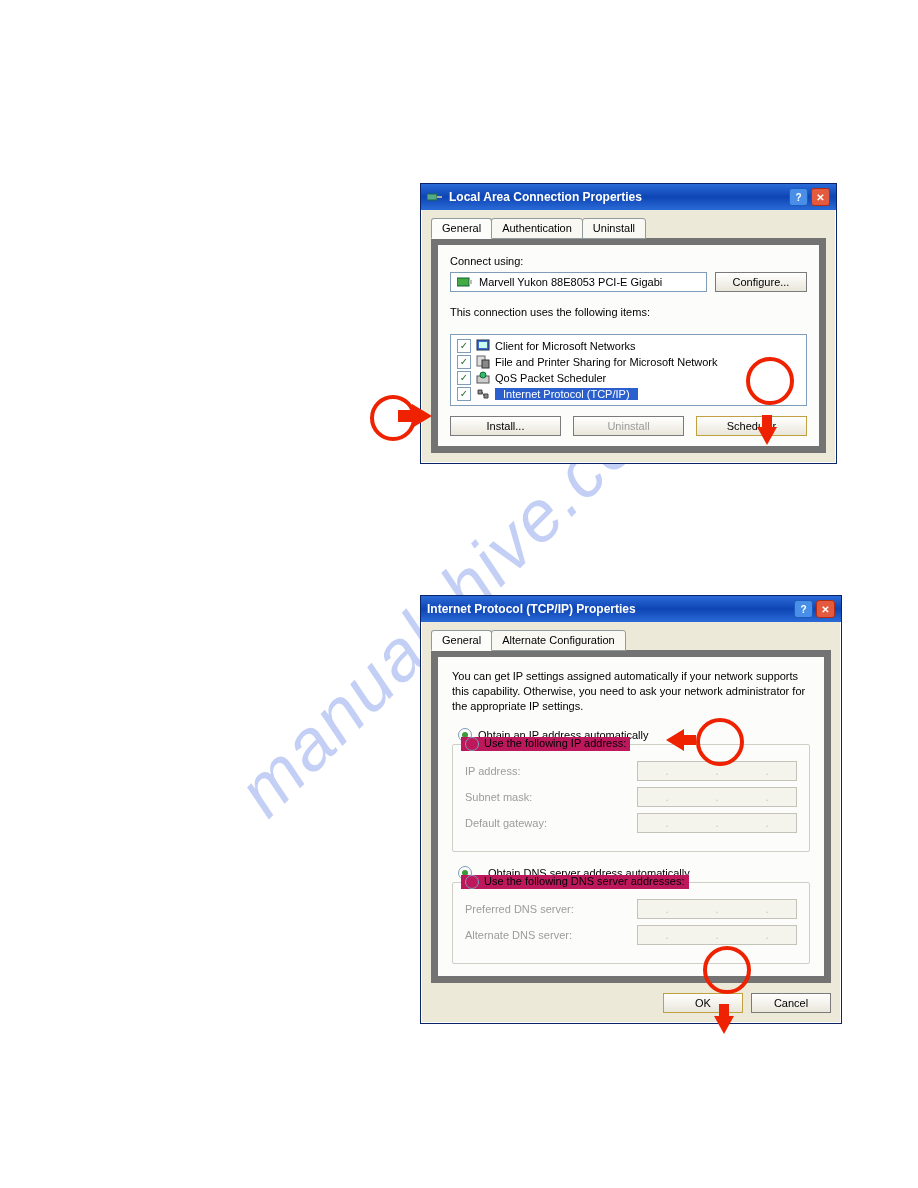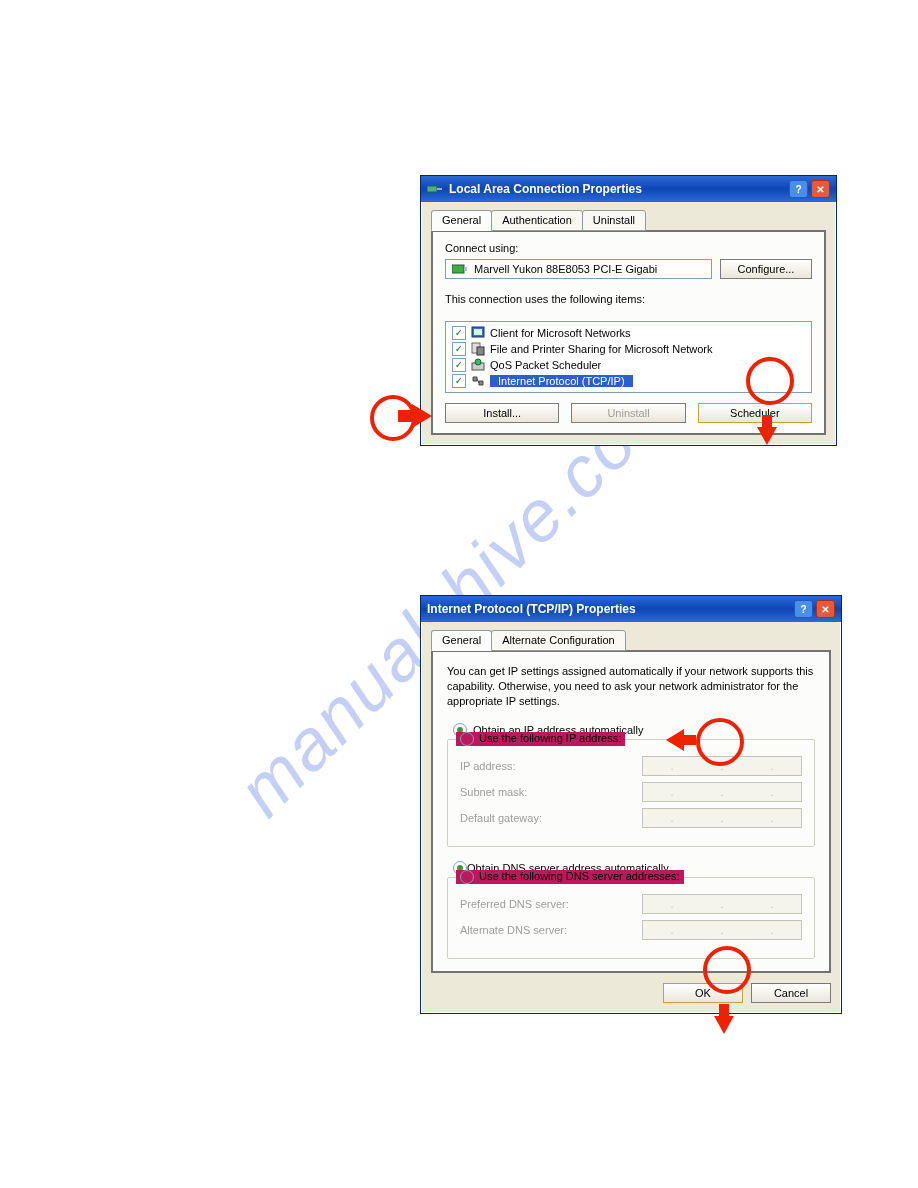--- a/index.html
+++ b/index.html
@@ -7,21 +7,21 @@
   .window{position:absolute;background:#ece9d8;border:1px solid #0a246a;box-shadow:0 0 0 1px #fff inset}
   .titlebar{background:linear-gradient(#2a6bd8,#0e45b4 50%,#2a6bd8);color:#fff;font-weight:700;font-size:12px;padding:4px 6px;display:flex;align-items:center;gap:6px}
   .titlebar .tbtns{margin-left:auto;display:flex;gap:3px}
   .tbtn{width:17px;height:16px;border-radius:3px;display:flex;align-items:center;justify-content:center;font-weight:700;font-size:10px}
   .tbtn.help{background:#4a8fe7;border:1px solid #1c5bc0;color:#fff}
   .tbtn.close{background:#e35a3f;border:1px solid #b02c14;color:#fff}
   .client{padding:8px 10px 10px}
   .tabs{display:flex;margin-bottom:-1px}
   .tab{border:1px solid #919b9c;background:#f9f8f3;padding:3px 10px 4px;border-radius:3px 3px 0 0;margin-right:-1px;position:relative;cursor:default}
   .tab.active{background:#fcfcfb;border-bottom-color:#fcfcfb;z-index:2}
-  .tabpane{border:2px solid #737373;background:#fcfcfb;padding:10px 12px}
+  .tabpane{border:7px solid #737373;background:#fcfcfb;padding:10px 12px}
   .btn{border:1px solid #7a7a7a;background:linear-gradient(#fff,#e9e6da);padding:3px 0;text-align:center;cursor:default}
   .btn.focus{border:1.5px solid #c0a040}
   .btn.disabled{color:#9c9c9c}
   .field{border:1px solid #7f9db9;background:#fff;padding:3px 6px;display:flex;align-items:center;gap:6px}
   .listbox{border:1px solid #7f9db9;background:#fff;padding:3px 4px}
   .listitem{display:flex;align-items:center;gap:5px;padding:1px 2px}
   .listitem.selected .itxt{background:#2a5fcd;color:#fff;padding:0 8px}
   .cb{width:12px;height:12px;border:1px solid #7f9db9;background:#fff;display:inline-flex;align-items:center;justify-content:center;font-size:10px;line-height:1;color:#2b6e2b}
   .radio{width:12px;height:12px;border:1px solid #7f9db9;border-radius:50%;display:inline-flex;align-items:center;justify-content:center}
   .radio.on::after{content:"";width:6px;height:6px;border-radius:50%;background:#3a9a3a}
@@ -39,21 +39,21 @@
   .arrowD{width:0;height:0;border-left:10px solid transparent;border-right:10px solid transparent;border-top:18px solid #e20;position:relative}
   .arrowD::before{content:"";position:absolute;left:-5px;top:-30px;width:10px;height:14px;background:#e20}
   .arrowL{width:0;height:0;border-top:11px solid transparent;border-bottom:11px solid transparent;border-right:18px solid #e20;position:relative}
   .arrowL::before{content:"";position:absolute;right:-30px;top:-5px;width:14px;height:10px;background:#e20}
 </style>
 </head>
 <body>
 
 <div class="watermark">manualshive.com</div>
 
-<div class="window" style="left:420px;top:175px;width:415px">
+<div class="window" style="left:420px;top:183px;width:415px">
   <div class="titlebar">
     <svg class="icon-nic" viewBox="0 0 16 12">
         <rect x="0" y="3" width="10" height="6" fill="#5a8" stroke="#264"></rect>
         <rect x="10" y="5" width="5" height="2" fill="#aaa"></rect>
       </svg>
     <span>Local Area Connection Properties</span>
     <div class="tbtns">
       <div class="tbtn help">?</div>
       <div class="tbtn close">✕</div>
     </div>
@@ -172,21 +172,21 @@
         <div class="iprow">
             <span class="lbl">Default gateway:</span>
             <div class="ipbox">
               <span>.</span>
               <span>.</span>
               <span>.</span>
             </div>
           </div>
       </div>
 
-      <div style="display:flex;align-items:center;gap:0;margin:14px 0 2px 6px">
+      <div style="display:flex;align-items:center;gap:16px;margin:14px 0 2px 6px">
         <span class="radio on"></span>
         <span>Obtain DNS server address automatically</span>
       </div>
       <div class="group">
         <div class="legend">
           <span class="radio"></span>
           <span>Use the following DNS server addresses:</span>
         </div>
         <div class="iprow">
             <span class="lbl">Preferred DNS server:</span>

